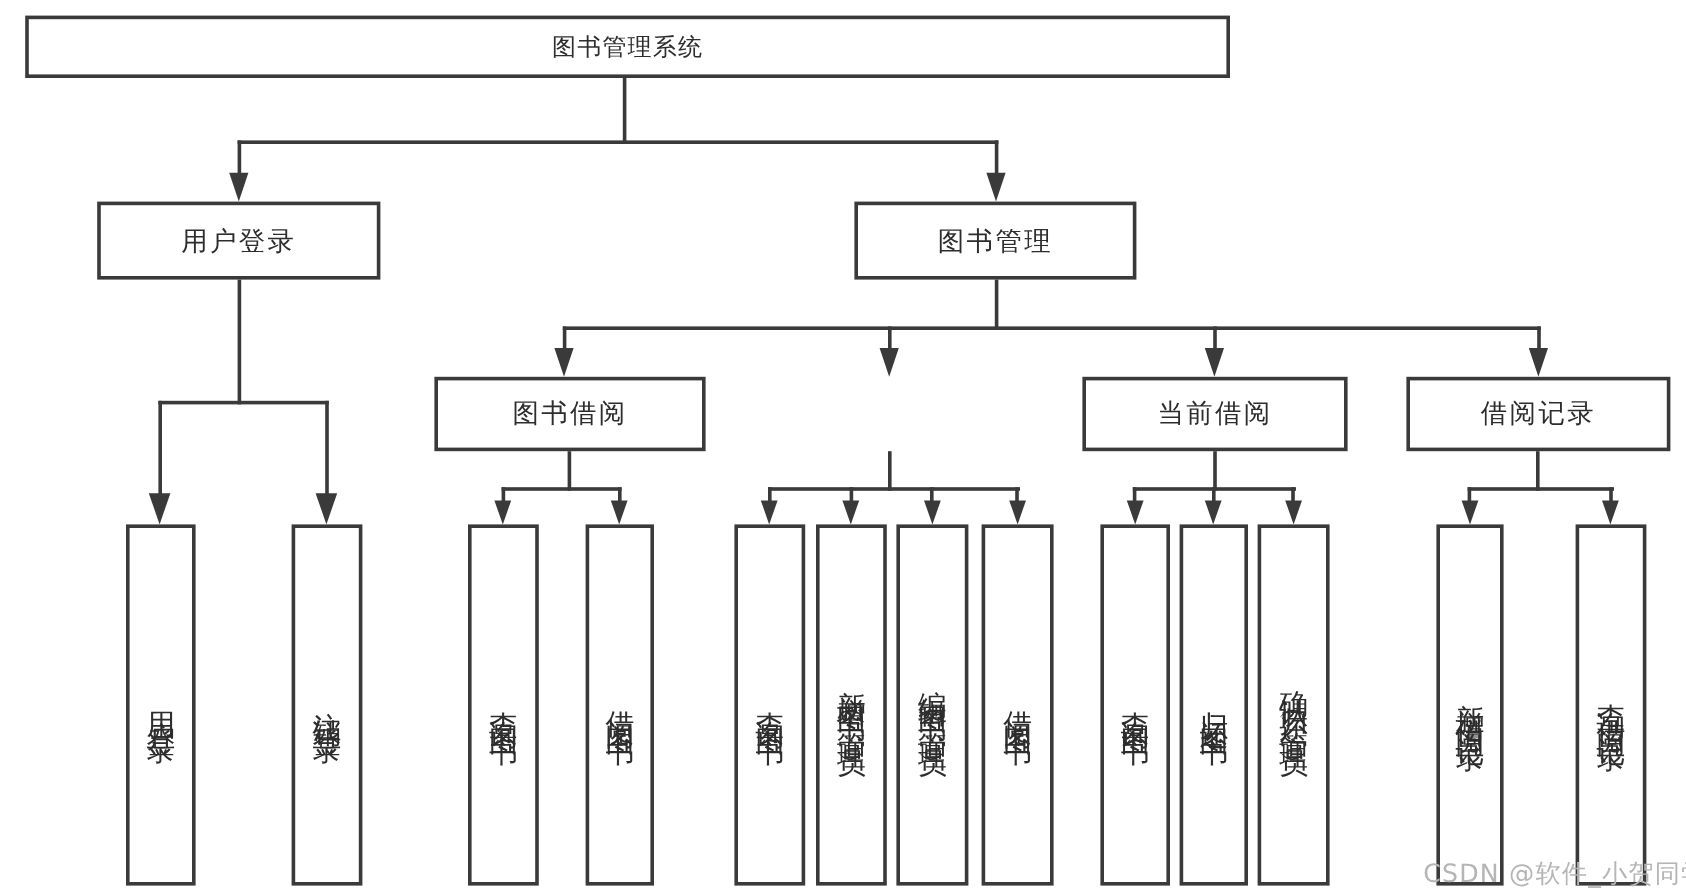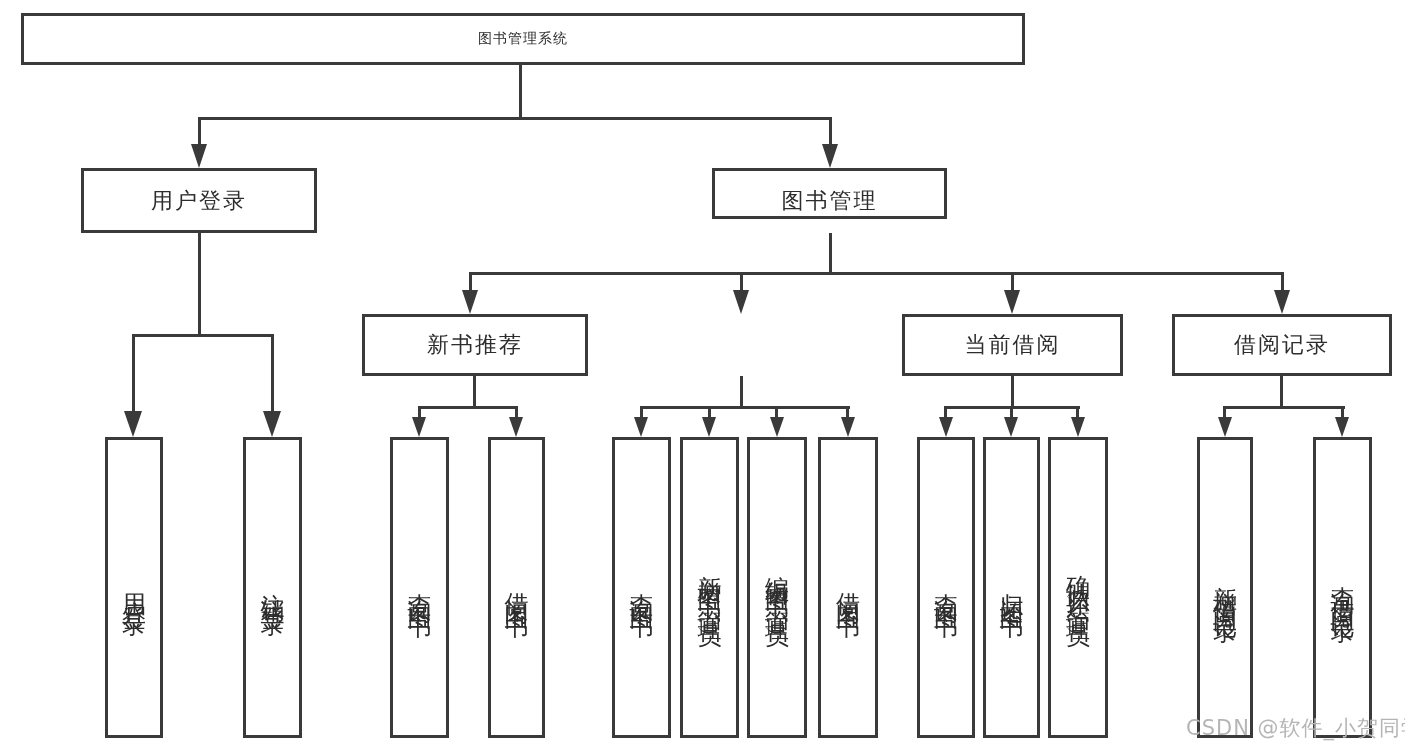--- a/index.html
+++ b/index.html
@@ -5,21 +5,21 @@
   html,body{margin:0;padding:0;background:#ffffff;}
   #stage{
     position:relative;width:1405px;height:747px;background:#ffffff;overflow:hidden;
     font-family:"DejaVu Sans","Liberation Sans",sans-serif;
   }
   .box{
     position:absolute;background:#ffffff;border:3px solid #3a3a3a;box-sizing:border-box;
     display:flex;align-items:center;justify-content:center;color:#2d2d2d;
   }
   .h-label{font-size:22px;letter-spacing:2px;white-space:nowrap;}
-  .root-label{font-size:14px;letter-spacing:1px;white-space:nowrap;}
+  .root-label{font-size:20px;letter-spacing:1px;white-space:nowrap;}
   .v-label{
     writing-mode:vertical-rl;text-orientation:mixed;
     font-size:24px;letter-spacing:7px;line-height:1;white-space:nowrap;
   }
   .hline,.vline{position:absolute;background:#3a3a3a;}
   .hline{height:3px;}
   .vline{width:3px;}
   .ah{position:absolute;width:0;height:0;}
   .ah-lg{border-left:8px solid transparent;border-right:8px solid transparent;border-top:24px solid #3a3a3a;}
   .ah-xl{border-left:9px solid transparent;border-right:9px solid transparent;border-top:26px solid #3a3a3a;}
@@ -43,21 +43,21 @@
     <div class="hline" style="left:198px;top:117px;width:634px;"></div>
     <div class="vline" style="left:198px;top:117px;height:36px;"></div>
     <div class="ah ah-lg" style="left:191px;top:144px;"></div>
     <div class="vline" style="left:829px;top:117px;height:36px;"></div>
     <div class="ah ah-lg" style="left:822px;top:144px;"></div>
   </div>
 
   <div class="box" style="left:81px;top:168px;width:236px;height:65px;">
     <span class="h-label">用户登录</span>
   </div>
-  <div class="box" style="left:712px;top:168px;width:235px;height:51px;align-items:flex-end;">
+  <div class="box" style="left:712px;top:168px;width:235px;height:65px;">
     <span class="h-label">图书管理</span>
   </div>
 
   <div>
     <div class="vline" style="left:198px;top:233px;height:104px;"></div>
     <div class="hline" style="left:132px;top:334px;width:142px;"></div>
     <div class="vline" style="left:132px;top:334px;height:80px;"></div>
     <div class="ah ah-xl" style="left:124px;top:411px;"></div>
     <div class="vline" style="left:271px;top:334px;height:80px;"></div>
     <div class="ah ah-xl" style="left:263px;top:411px;"></div>
@@ -70,21 +70,21 @@
     <div class="ah ah-lg" style="left:462px;top:290px;"></div>
     <div class="vline" style="left:740px;top:272px;height:22px;"></div>
     <div class="ah ah-lg" style="left:733px;top:290px;"></div>
     <div class="vline" style="left:1011px;top:272px;height:22px;"></div>
     <div class="ah ah-lg" style="left:1004px;top:290px;"></div>
     <div class="vline" style="left:1281px;top:272px;height:22px;"></div>
     <div class="ah ah-lg" style="left:1274px;top:290px;"></div>
   </div>
 
   <div class="box" style="left:362px;top:314px;width:226px;height:62px;">
-    <span class="h-label">新书推荐</span>
+    <span class="h-label">图书借阅</span>
   </div>
   <div class="box" style="left:1172px;top:314px;width:220px;height:62px;">
     <span class="h-label">借阅记录</span>
   </div>
   <div class="box" style="left:902px;top:314px;width:221px;height:62px;">
     <span class="h-label">当前借阅</span>
   </div>
 
   <div>
     <div class="vline" style="left:473px;top:376px;height:33px;"></div>

